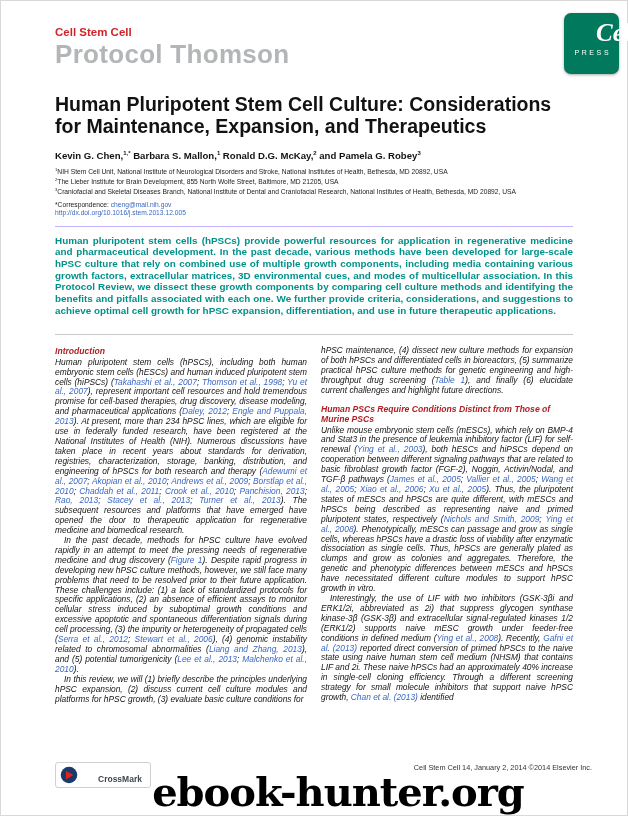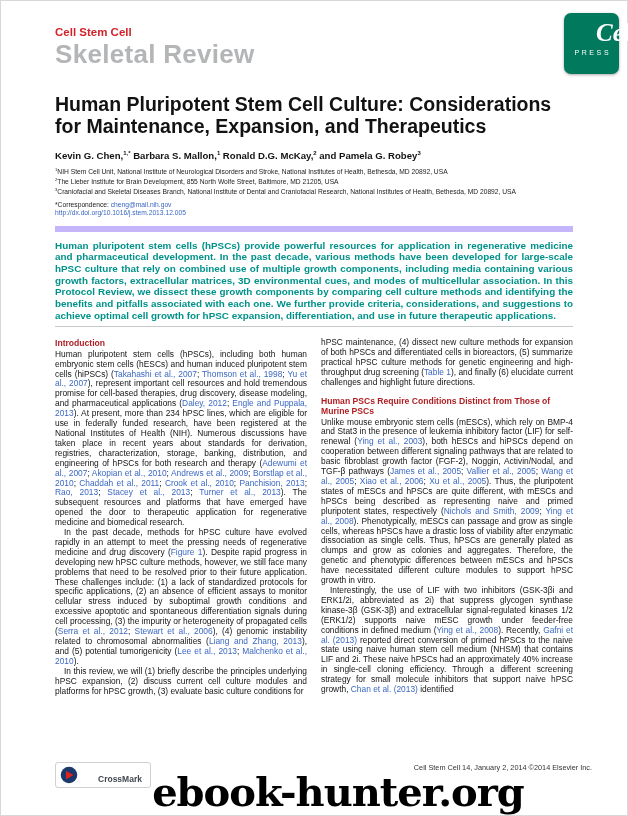--- a/index.html
+++ b/index.html
@@ -23,26 +23,26 @@
   .content { padding:0 55px; }
   .title { font-size:19.5px; font-weight:bold; color:#121212; line-height:1.14; margin-top:23px; }
   .title .tl { display:block; }
   .authors { font-size:9.6px; font-weight:bold; color:#121212; margin-top:13px; }
   .affiliations { font-size:6.7px; color:#222; margin-top:6px; line-height:1.45; }
   .correspondence { font-size:6.7px; color:#222; margin-top:4px; }
   .doi { font-size:6.7px; margin-top:1px; }
   .cite { color:var(--link-blue,#3a67c2); }
   sup { font-size:.62em; vertical-align:super; line-height:0; }
   .abstract {
-    margin-top:10px; border-top:6px solid #c4b5fd; border-bottom:1px solid #c9c9c9;
-    padding:8px 0 5px 0; color:var(--abstract-teal,#00928a);
+    margin-top:10px; border-top:1px solid #c4b5fd; border-bottom:1px solid #c9c9c9;
+    padding:8px 0 18px 0; color:var(--abstract-teal,#00928a);
     font-size:9.9px; font-weight:bold; line-height:1.18; text-align:justify; hyphens:auto;
   }
   .columns { display:flex; gap:14px; margin-top:11px; }
-  .col { flex:1; min-width:0; font-size:8.4px; line-height:1.18; color:#141414; text-align:justify; }
+  .col { flex:1; min-width:0; font-size:8.4px; line-height:1.18; color:#141414; text-align:justify;font-style:italic; }
   .col p { margin:0; hyphens:auto; }
   .col p + p { text-indent:9px; }
   .col h2 { color:var(--heading-red,#b01e23); font-size:8.6px; font-weight:bold; line-height:1.2; margin:8px 0 1px 0; text-align:left; }
   .col h2:first-child { margin-top:0; }
   .crossmark {
     position:absolute; left:55px; bottom:28px; z-index:1;
     display:flex; align-items:flex-end; gap:20px;
     background:#fff; border:1px solid #d0d0d0; border-radius:3px; padding:3px 8px 3px 4px;
   }
   .crossmark-label { font-size:8.5px; font-weight:bold; color:#41484f; }
@@ -53,21 +53,21 @@
     font-size:40px; color:#000000; white-space:nowrap; letter-spacing:-1px; line-height:1;padding-left:48px;
   }
 </style>
 </head>
 <body>
 
 <div class="page">
 
   <div class="header">
     <div class="journal-name">Cell Stem Cell</div>
-    <div class="section-title">Skeletal Review</div>
+    <div class="section-title">Protocol Thomson</div>
     <div class="logo">
       <div class="logo-cell">Cell</div>
       <div class="logo-press">PRESS</div>
     </div>
   </div>
 
   <div class="content">
     <h1 class="title">
       <span class="tl">Human Pluripotent Stem Cell Culture: Considerations</span>
       <span class="tl">for Maintenance, Expansion, and Therapeutics</span>

